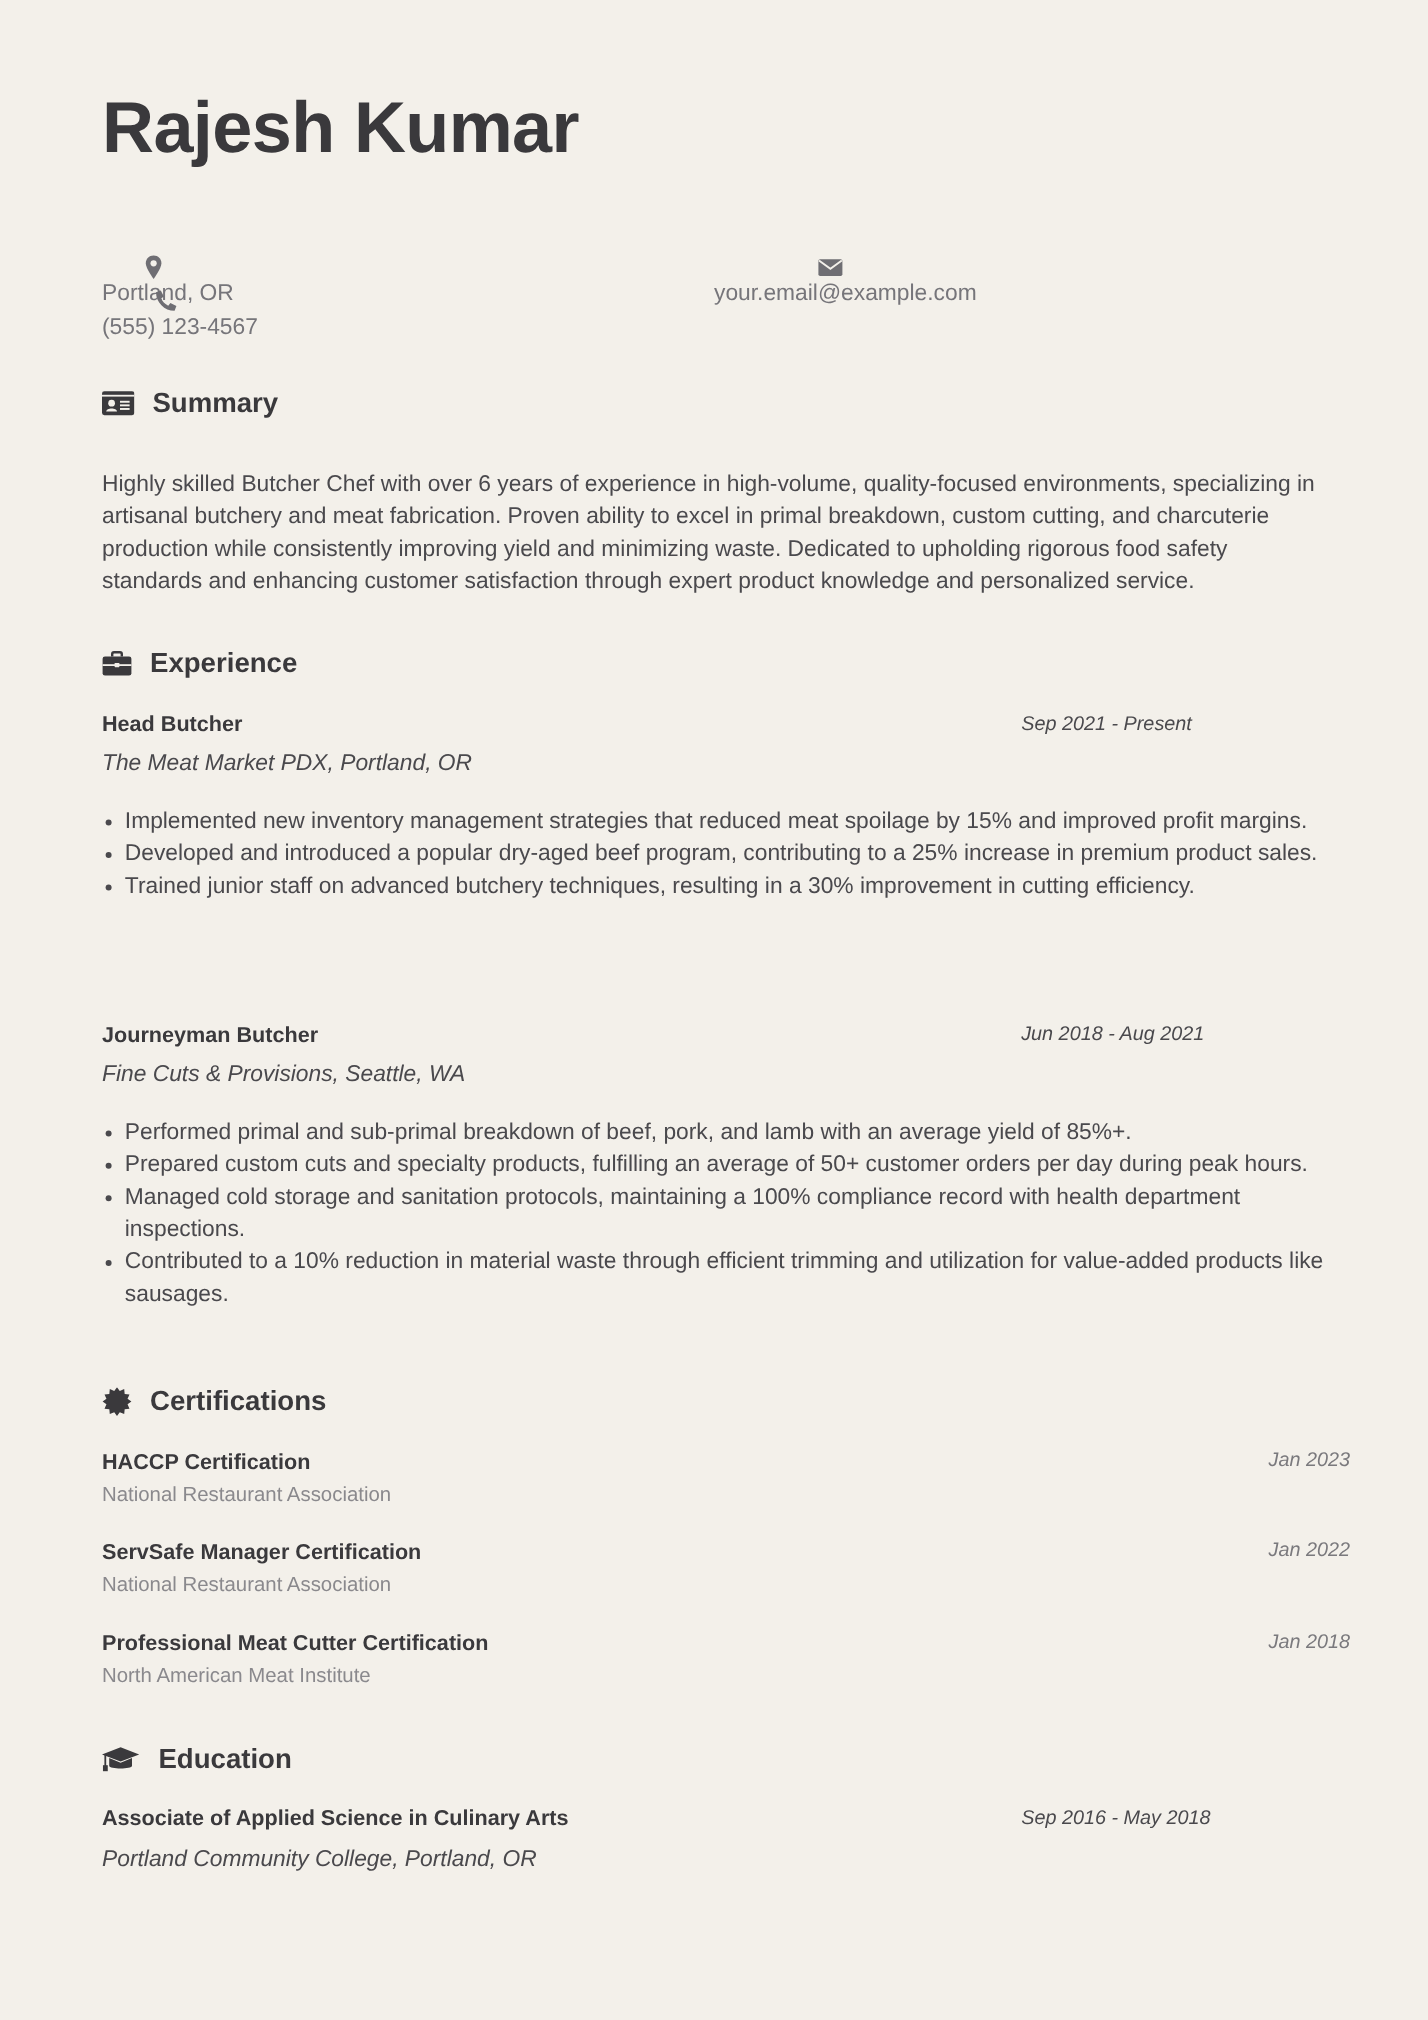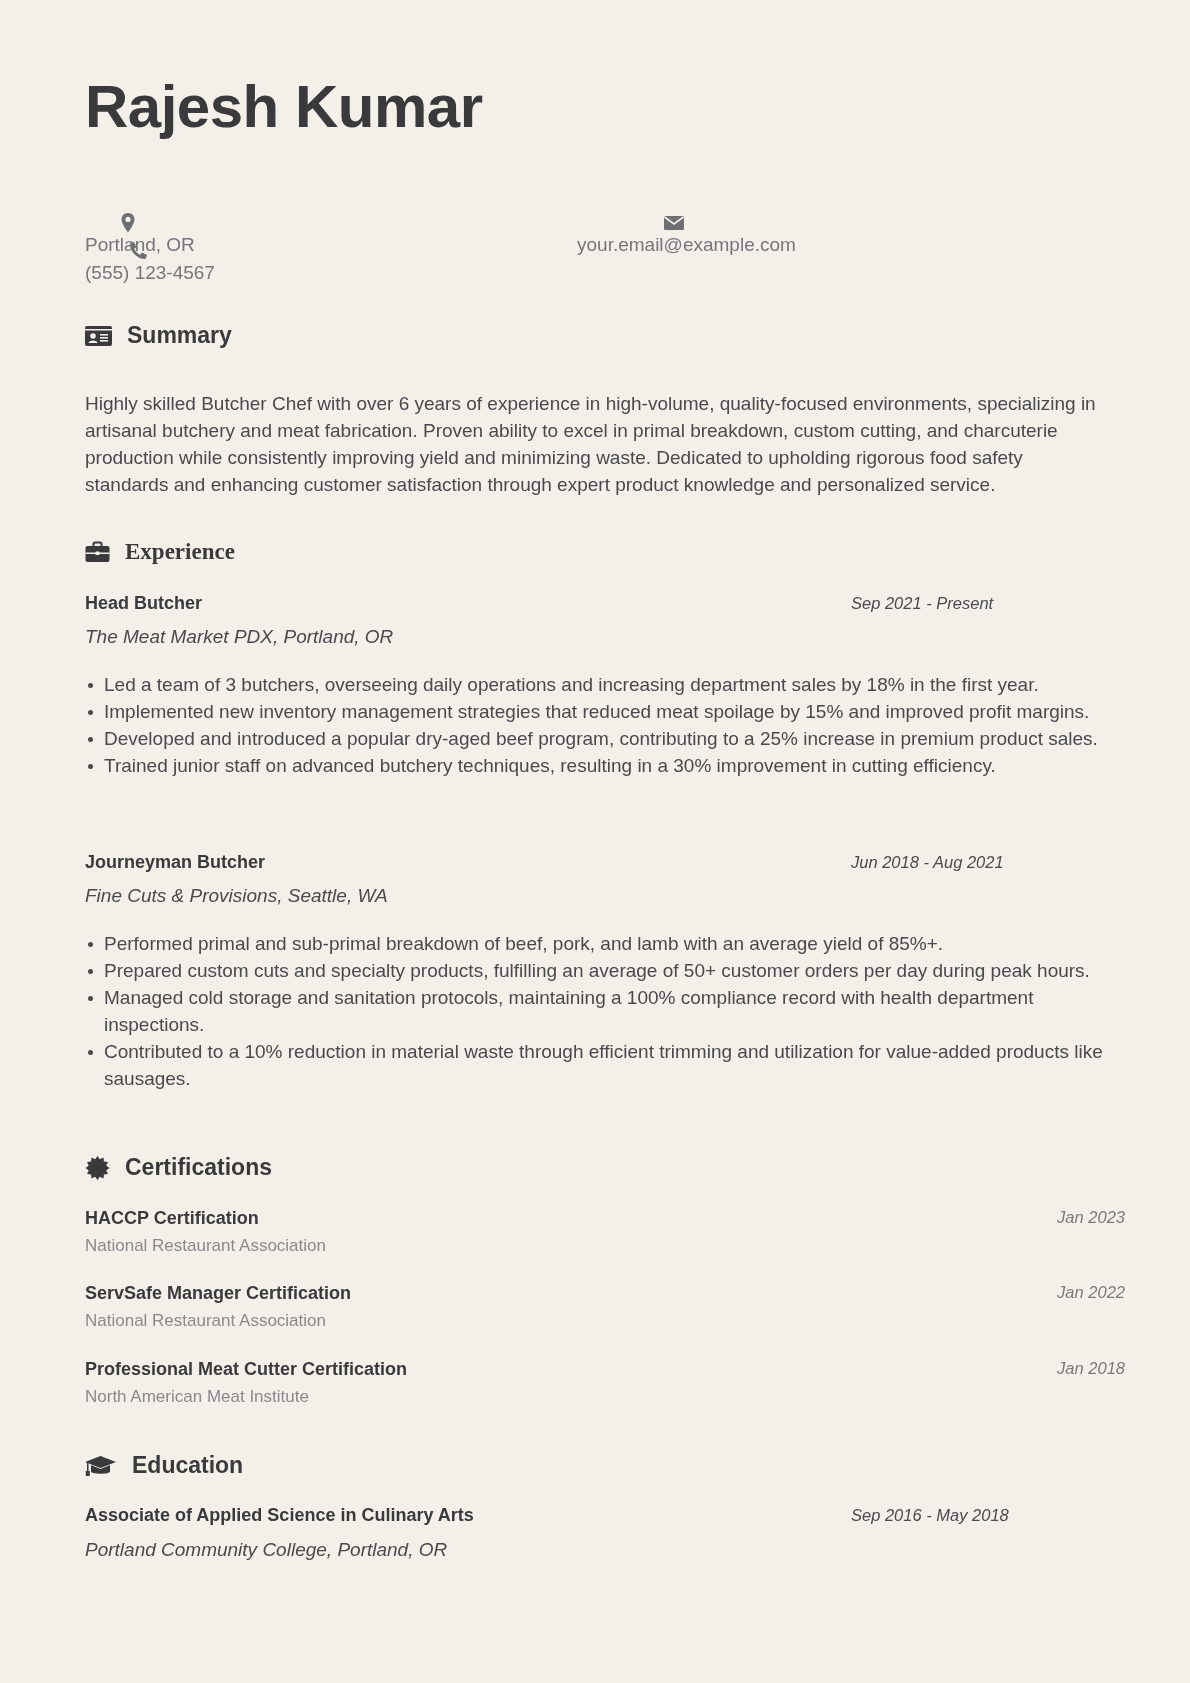--- a/index.html
+++ b/index.html
@@ -65,21 +65,21 @@
     <span>Portland, OR</span>
   </div>
   <div class="contact" style="left:0; top:240px;">
     <span class="ic" style="margin-right:24px;">
       <svg viewBox="0 0 20 22">
           <path d="M2 3.5 L6 2 L8.5 7 L6.3 8.8 C7.5 11.5 9.5 13.5 12.2 14.8 L14 12.5 L19 15 L17.5 19 C9 19 2 12 2 3.5 Z" fill="#6f6e73"></path>
         </svg>
     </span>
     <span>(555) 123-4567</span>
   </div>
-  <div class="contact" style="left:492px; top:212px;">
+  <div class="contact" style="left:510px; top:212px;">
     <span class="ic" style="width:22px; margin-right:24px;">
       <svg viewBox="0 0 22 22">
           <rect x="1" y="4" width="20" height="14" rx="1.5" fill="#6f6e73"></rect>
           <path d="M1.5 5 L11 12 L20.5 5" stroke="#f3f0ea" stroke-width="1.6" fill="none"></path>
         </svg>
     </span>
     <span>your.email@example.com</span>
   </div>
 
   <div class="section-head" style="top:322px;">
@@ -91,38 +91,37 @@
           <path d="M3.5 18 C3.5 14.5 12.5 14.5 12.5 18 Z" fill="#f3f0ea"></path>
           <rect x="15" y="9" width="8" height="1.6" fill="#f3f0ea"></rect>
           <rect x="15" y="12" width="8" height="1.6" fill="#f3f0ea"></rect>
           <rect x="15" y="15" width="8" height="1.6" fill="#f3f0ea"></rect>
         </svg>
     </span>
     <span>Summary</span>
   </div>
   <p class="summary">Highly skilled Butcher Chef with over 6 years of experience in high-volume, quality-focused environments, specializing in artisanal butchery and meat fabrication. Proven ability to excel in primal breakdown, custom cutting, and charcuterie production while consistently improving yield and minimizing waste. Dedicated to upholding rigorous food safety standards and enhancing customer satisfaction through expert product knowledge and personalized service.</p>
 
-  <div class="section-head" style="top:539px;font-family:Liberation Serif, serif;">
+  <div class="section-head" style="top:539px;">
     <span class="ic" style="width:25px; margin-right:15px;">
       <svg viewBox="0 0 25 22">
           <path d="M8.5 5 V3 C8.5 2 9.2 1.5 10 1.5 H15 C15.8 1.5 16.5 2 16.5 3 V5" stroke="#3a393c" stroke-width="2" fill="none"></path>
           <rect x="0.5" y="5" width="24" height="16" rx="2" fill="#3a393c"></rect>
           <rect x="0.5" y="11.5" width="24" height="1.5" fill="#f3f0ea"></rect>
           <rect x="10.5" y="10.5" width="4" height="3.5" rx="0.5" fill="#f3f0ea"></rect>
         </svg>
     </span>
     <span>Experience</span>
   </div>
 
   <div>
     <div class="job-title" style="top:593px;">Head Butcher</div>
     <div class="job-date" style="left:766px; top:594px;">Sep 2021 - Present</div>
     <div class="job-company" style="top:626px;text-align:right;">The Meat Market PDX, Portland, OR</div>
     <ul class="bullets" style="top:671px;">
-      <li>Led a team of 3 butchers, overseeing daily operations and increasing department sales by 18% in the first year.</li>
       <li>Implemented new inventory management strategies that reduced meat spoilage by 15% and improved profit margins.</li>
       <li>Developed and introduced a popular dry-aged beef program, contributing to a 25% increase in premium product sales.</li>
       <li>Trained junior staff on advanced butchery techniques, resulting in a 30% improvement in cutting efficiency.</li>
     </ul>
   </div>
 
   <div>
     <div class="job-title" style="top:852px;">Journeyman Butcher</div>
     <div class="job-date" style="left:766px; top:853px;">Jun 2018 - Aug 2021</div>
     <div class="job-company" style="top:885px;">Fine Cuts &amp; Provisions, Seattle, WA</div>

